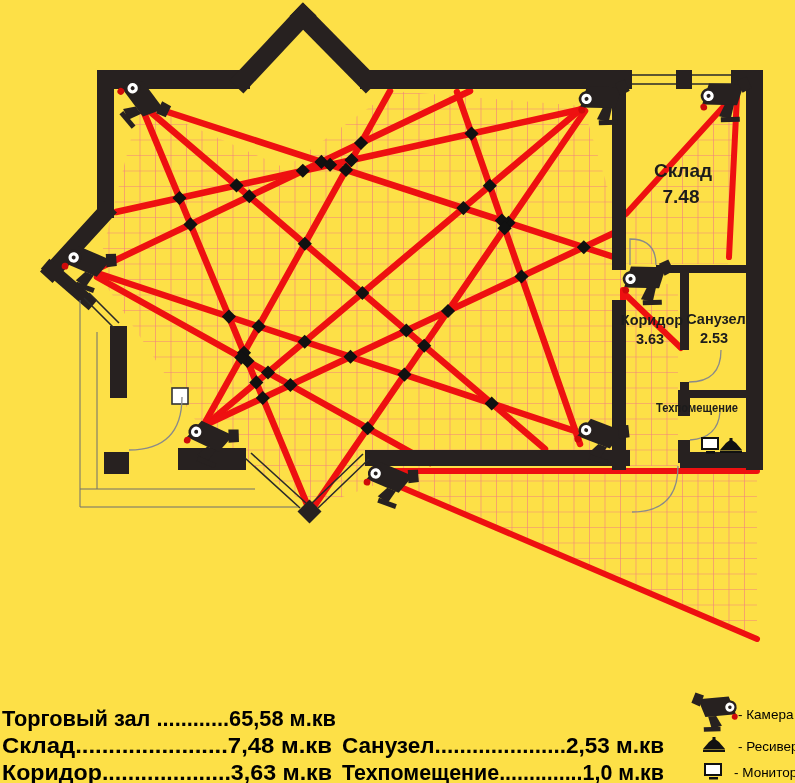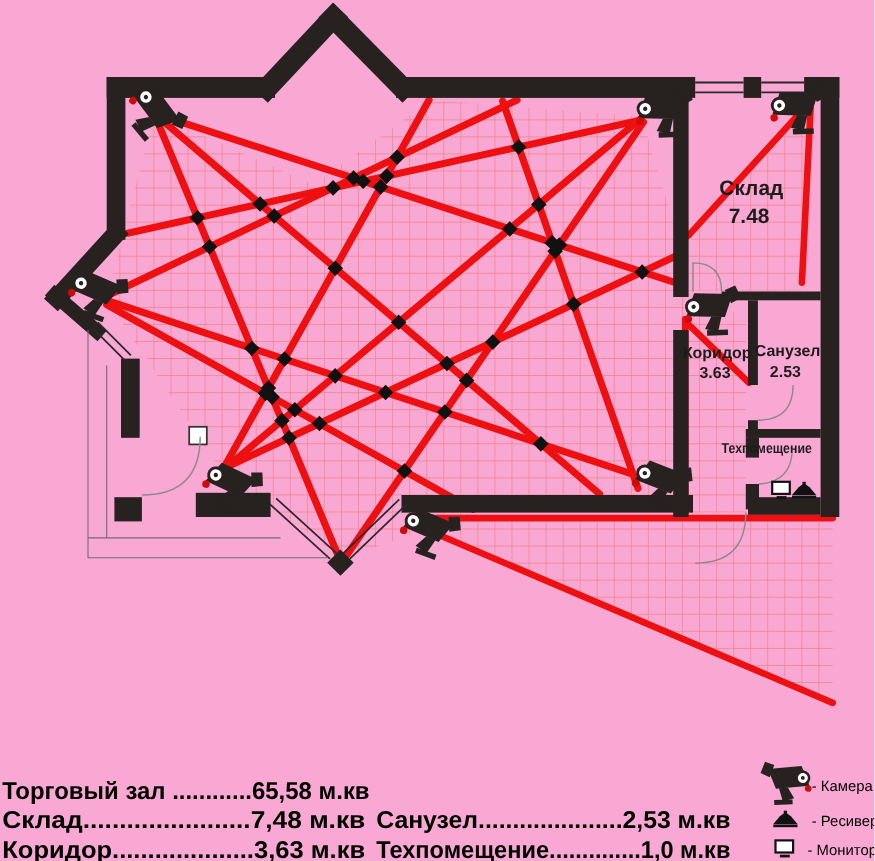--- a/index.html
+++ b/index.html
@@ -1,16 +1,16 @@
 <!DOCTYPE html>
 <html><head>
 <meta charset="utf-8">
 <style>
   html,body{margin:0;padding:0;background:#ffffff;}
-  .wrap{width:795px;height:783px;position:relative;background:#f9a8d4;overflow:hidden;}
+  .wrap{width:795px;height:783px;position:relative;background:#fde047;overflow:hidden;}
   svg{display:block;}
   .wall{fill:#272120;}
   .wall-stroke{stroke:#272120;fill:none;}
   .beam{stroke:#ee1010;stroke-width:6.5;stroke-linecap:round;fill:none;}
   .beam-thin{stroke:#ee1010;stroke-width:6;stroke-linecap:round;fill:none;}
   .gridfill{fill:url(#covgrid);stroke:none;}
   .door-arc{stroke:#8a8a8a;stroke-width:1.3;fill:none;}
   .glass{stroke:#2a2a2a;stroke-width:1.6;fill:none;}
   .thin-outline{stroke:#6f6f6f;stroke-width:1;fill:none;}
   .room-label{font-family:"Liberation Sans",sans-serif;font-weight:bold;fill:#1c1c1c;text-anchor:middle;}

